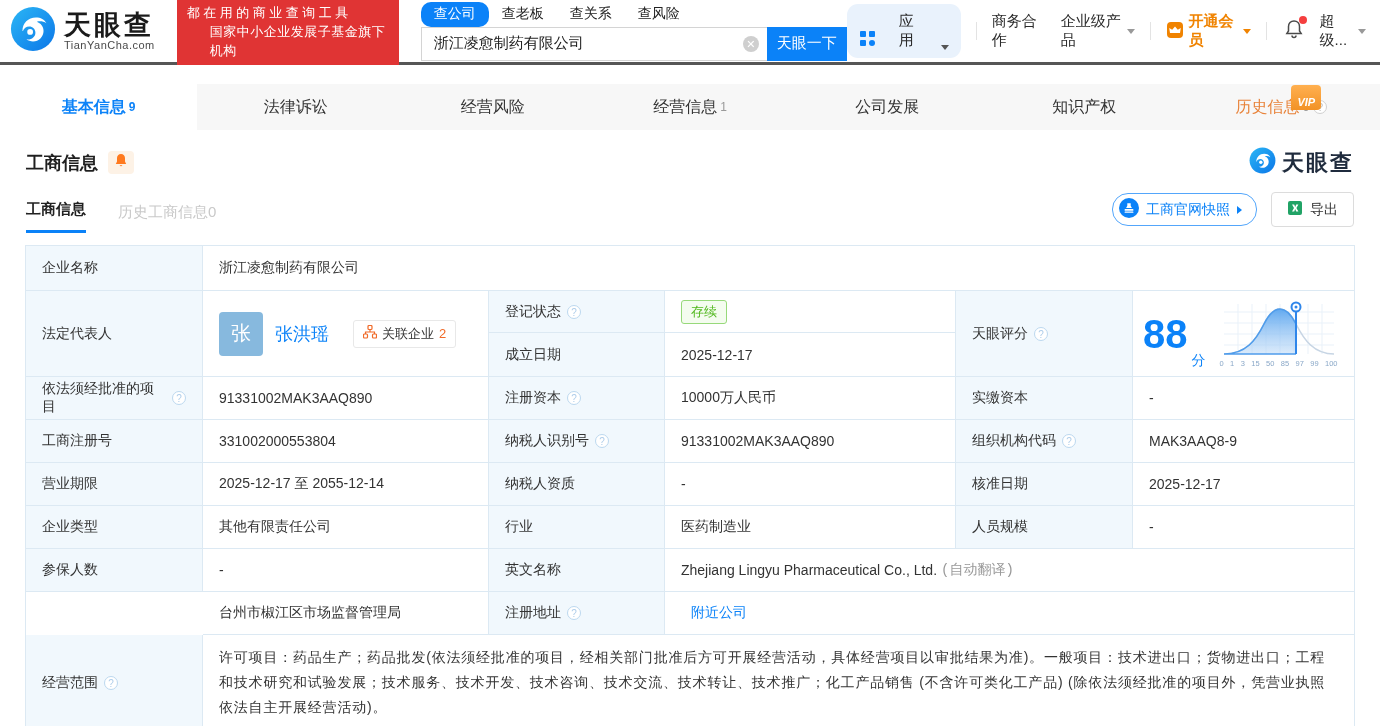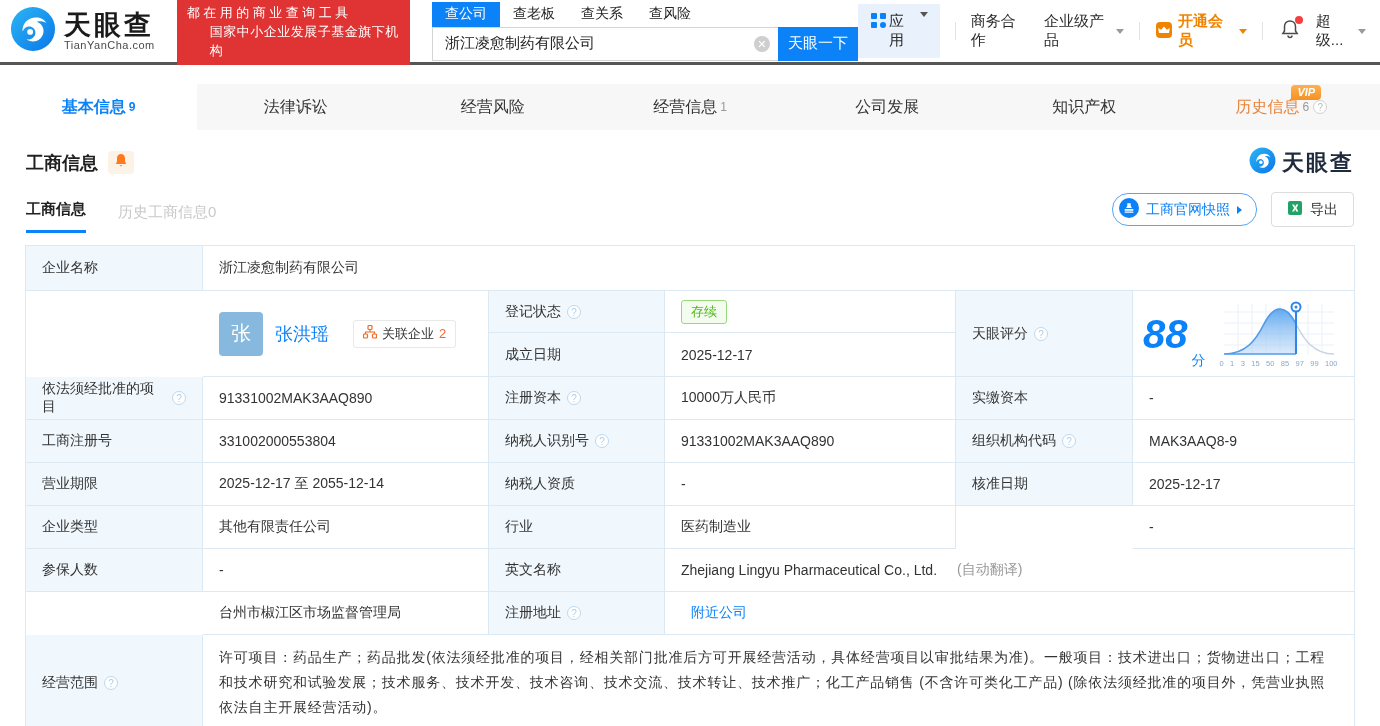--- a/index.html
+++ b/index.html
@@ -9,49 +9,49 @@
   .topbar { height:62px; display:flex; align-items:center; padding:0 14px 0 10px; background:#fff; }
   .logo { display:flex; align-items:center; gap:8px; }
   .logo-text .cn { font-size:27px; font-weight:bold; color:#1a1a1a; letter-spacing:3px; line-height:28px; }
   .logo-text .en { font-size:11px; color:#4a4a4a; letter-spacing:0.5px; }
   .promo { margin-left:22px; background:#e03434; color:#fff; padding:5px 10px; line-height:19px; font-size:13px; }
   .promo .l1 { letter-spacing:3.5px; }
   .promo .l2 { letter-spacing:0.5px;margin-left:23px; }
 
   .searchwrap { margin-left:22px; }
   .stabs { display:flex; font-size:14px; }
-  .stab { padding:3px 13px 4px; cursor:pointer; color:#222; }
+  .stab { padding:3px 13px 4px; cursor:pointer; color:#222;border-radius:10px; }
   .stab.active { background:#0b82f8; color:#fff; }
   .searchrow { display:flex; position:relative; }
   .searchrow input { width:346px; height:34px; border:1px solid #d4d4d4; border-right:none; padding:0 32px 0 12px; font-size:15px; color:#222; outline:none; font-family:inherit; }
   .clear-btn { position:absolute; right:88px; top:9px; width:16px; height:16px; border-radius:50%; background:#cfcfcf; color:#fff; font-size:11px; line-height:16px; text-align:center; cursor:pointer; }
   .search-btn { width:80px; height:34px; background:#0b82f8; color:#fff; border:none; font-size:15px; cursor:pointer; font-family:inherit; }
 
   .topnav { margin-left:auto; display:flex; align-items:center; }
-  .apps-chip { display:flex; align-items:flex-start; gap:2px; background:#e9f2fc; border-radius:1px; padding:8px 12px; cursor:pointer; font-size:15px; color:#2b2b2b; }
+  .apps-chip { display:flex; align-items:flex-end; gap:23px; background:#e9f2fc; border-radius:11px; padding:8px 12px; cursor:pointer; font-size:15px; color:#2b2b2b; }
   .caret { display:inline-block; width:0; height:0; border-left:4px solid transparent; border-right:4px solid transparent; border-top:5px solid #555; margin-left:4px; }
   .caret.orange { border-top-color:#f08300; }
   .caret.gray { border-top-color:#999; }
   .vdiv { width:1px; height:18px; background:#e3e3e3; margin:0 15px; }
   .nav-item { font-size:15px; color:#2b2b2b; cursor:pointer; display:flex; align-items:center; }
   .nav-item + .nav-item { margin-left:18px;align-items:center; }
   .vip-link { color:#f08300; font-weight:bold; display:flex; align-items:center; gap:5px; cursor:pointer; font-size:15px; }
   .bell-wrap { position:relative; margin:0 16px 0 2px; cursor:pointer; }
   .bell-dot { position:absolute; top:-3px; right:-3px; width:8px; height:8px; border-radius:50%; background:#f53f3f; }
 
   .dark-divider { height:3px; background:#565656; }
 
   
   .maintabs { display:flex; background:#f7f7f7; height:46px; margin-top:19px; }
   .maintab { flex:1; display:flex; align-items:center; justify-content:center; font-size:16px; color:#333; cursor:pointer; position:relative; }
   .maintab.active { background:#fff; color:#0b82f8; font-weight:bold; }
   sup.mt-count { font-size:12px; color:#999; margin-left:3px; line-height:1; }
   .maintab.active sup.mt-count { color:#0b82f8; }
   .maintab.orange { color:#e8833a; }
-  .tab-vip { position:absolute; top:1px; left:calc(50% + 10px); background:linear-gradient(180deg,#ffb050,#f29226); color:#fff; font-size:11px; font-style:italic; font-weight:bold; padding:1px 6px 2px; border-radius:4px 4px 4px 0; }
+  .tab-vip { position:absolute; top:1px; left:calc(50% + 10px); background:linear-gradient(180deg,#ffb050,#f29226); color:#fff; font-size:11px; font-style:italic; font-weight:bold; padding:11px 6px 2px; border-radius:4px 4px 4px 0; }
   .help { width:14px; height:14px; border:1px solid #bcd8ef; border-radius:50%; color:#aecdea; font-size:10px; line-height:13px; text-align:center; display:inline-block; flex:none; cursor:pointer; background:#fff; }
   .maintab .help { margin-left:4px; border-color:#d0d0d0; color:#bbb; }
 
   
   .section-head { display:flex; align-items:center; padding:17px 26px 0; }
   .section-title { font-size:18px; font-weight:bold; color:#1f1f1f; }
   .bell-chip { margin-left:10px; background:#fdf2e6; border-radius:4px; padding:3px 7px 2px; cursor:pointer; }
   .watermark { margin-left:auto; display:flex; align-items:center; gap:6px; }
   .watermark .wm-text { font-size:22px; font-weight:bold; color:#1f2b3d; letter-spacing:2px; }
 
@@ -69,23 +69,23 @@
   .cell { border-right:1px solid #dce9f3; border-bottom:1px solid #dce9f3; display:flex; align-items:center; padding:0 16px; background:#fff; min-width:0; }
   .cell.lab { background:#f1f8fd; gap:6px; }
   .cell.no-r { border-right:none; }
   .cell.no-b { border-bottom:none; }
   .link { color:#0b82f8; cursor:pointer; }
   .badge-green { color:#52b81f; background:#f4fcef; border:1px solid #97d97a; border-radius:3px; padding:2px 9px; font-size:13px; }
   .avatar { width:44px; height:44px; border-radius:4px; background:#87b9de; color:#fff; font-size:20px; display:flex; align-items:center; justify-content:center; flex:none; }
   .rep-name { margin:0 24px 0 12px; font-size:18px; }
   .rel-badge { display:flex; align-items:center; gap:5px; border:1px solid #e8e8e8; border-radius:3px; padding:4px 9px; font-size:13px; color:#333; cursor:pointer; background:#fff; }
   .rel-count { color:#f06a28; }
-  .note-gray { color:#999; margin-left:20px; }
+  .note-gray { color:#999; margin-left:4px;font-family:Liberation Mono, monospace; }
   .score-cell { gap:10px; padding-left:10px; }
-  .score-num { font-size:40px; font-weight:bold; color:#0b82f8; line-height:1;font-style:italic; }
+  .score-num { font-size:40px; font-weight:bold; color:#0b82f8; line-height:1; }
   .score-unit { font-size:14px; color:#0b82f8; align-self:flex-end; margin:0 4px 6px -6px; }
   .score-chart { display:flex; flex-direction:column; }
   .ticks { display:flex; justify-content:space-between; width:118px; font-size:7.5px; color:#8aa8c8; margin-top:1px; }
   .scope-cell { align-items:flex-start !important; padding:10px 16px !important; line-height:25px; letter-spacing:0.8px; display:block !important; }
   .scope-label { align-items:center; }
 </style>
 </head>
 <body>
 
 <div class="topbar">
@@ -254,20 +254,23 @@
 
 <div class="info-table">
 
   <div class="cell lab" style="grid-area:1/1/2/2">
       <span>企业名称</span>
     </div>
   <div class="cell no-r" style="grid-area:1/2/2/7">
       <span>浙江凌愈制药有限公司</span>
     </div>
 
+  <div class="cell lab" style="grid-area:2/1/4/2">
+      <span>法定代表人</span>
+    </div>
   <div class="cell" style="grid-area:2/2/4/3">
     <span class="avatar">张</span>
     <span class="rep-name link">张洪瑶</span>
     <span class="rel-badge">
       <span>
         <svg width="14" height="14" viewBox="0 0 14 14">
           <rect x="5" y="0.5" width="4" height="4" rx="1" fill="none" stroke="#f06a28" stroke-width="1.2"></rect>
           <rect x="0.5" y="9" width="4" height="4" rx="1" fill="none" stroke="#f06a28" stroke-width="1.2"></rect>
           <rect x="9.5" y="9" width="4" height="4" rx="1" fill="none" stroke="#f06a28" stroke-width="1.2"></rect>
           <path d="M7 4.5V7M7 7H2.5V9M7 7h4.5V9" fill="none" stroke="#f06a28" stroke-width="1.2"></path>
@@ -407,20 +410,23 @@
     </div>
   <div class="cell" style="grid-area:7/2/8/3">
       <span>其他有限责任公司</span>
     </div>
   <div class="cell lab" style="grid-area:7/3/8/4">
       <span>行业</span>
     </div>
   <div class="cell" style="grid-area:7/4/8/5">
       <span>医药制造业</span>
     </div>
+  <div class="cell lab" style="grid-area:7/5/8/6">
+      <span>人员规模</span>
+    </div>
   <div class="cell no-r" style="grid-area:7/6/8/7">
       <span>-</span>
     </div>
 
   <div class="cell lab" style="grid-area:8/1/9/2">
       <span>参保人数</span>
     </div>
   <div class="cell" style="grid-area:8/2/9/3">
       <span>-</span>
     </div>

